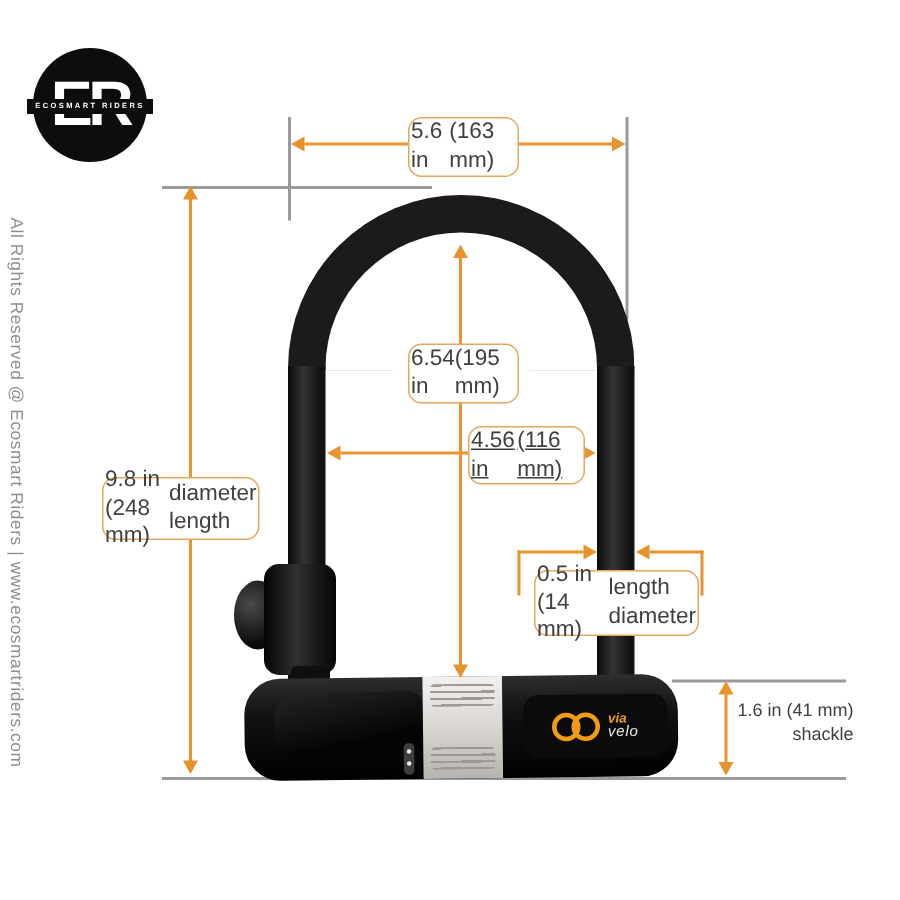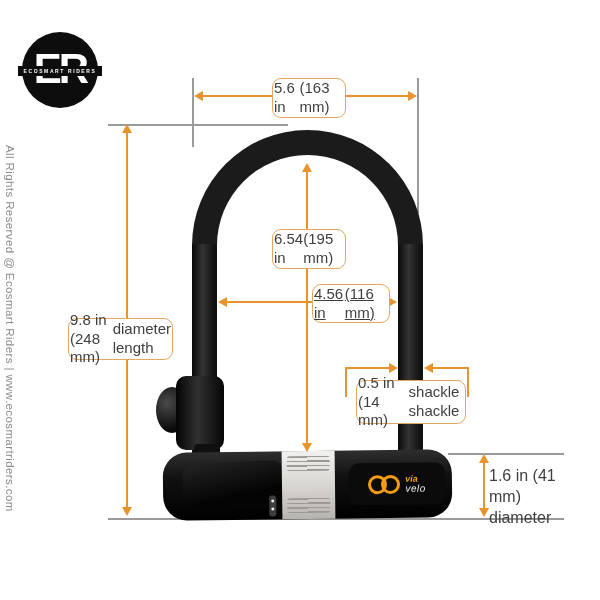--- a/index.html
+++ b/index.html
@@ -26,21 +26,21 @@
   .ext{position:absolute;background:var(--ext);}
   .dline{position:absolute;background:var(--accent);z-index:4;}
   .ah{position:absolute;width:0;height:0;z-index:4;}
   .ah.up{border-left:5px solid transparent;border-right:5px solid transparent;border-bottom:9px solid var(--accent);}
   .ah.down{border-left:5px solid transparent;border-right:5px solid transparent;border-top:9px solid var(--accent);}
   .ah.west{border-top:5px solid transparent;border-bottom:5px solid transparent;border-right:9px solid var(--accent);}
   .ah.east{border-top:5px solid transparent;border-bottom:5px solid transparent;border-left:9px solid var(--accent);}
   .dimbox{position:absolute;background:#fff;border:1.5px solid var(--boxborder);border-radius:9px;
           display:flex;flex-direction:row;align-items:center;justify-content:center;
           font-size:15px;line-height:1.25;color:var(--dimtext);text-align:left;z-index:6;padding:1px;}
-  .dimtext{position:absolute;font-size:16px;line-height:1.3;color:var(--dimtext);text-align:left;z-index:6;}
+  .dimtext{position:absolute;font-size:12px;line-height:1.3;color:var(--dimtext);text-align:right;z-index:6;}
   
   .arch{position:absolute;left:192px;top:130px;width:231px;height:117px;box-sizing:border-box;
         border:25px solid var(--black);border-bottom:none;border-radius:117px 117px 0 0;z-index:2;}
   .leg{position:absolute;top:244px;width:25px;height:212px;z-index:2;
        background:linear-gradient(90deg,#0A0A0A 0%,#343434 42%,#121212 88%);}
   .knob{position:absolute;left:156px;top:387px;width:32px;height:46px;border-radius:50%;z-index:2;
         background:radial-gradient(circle at 35% 35%,#4A4A4A,#0B0B0B 72%);}
   .bblock{position:absolute;left:176px;top:376px;width:48px;height:74px;border-radius:10px;z-index:3;
           background:linear-gradient(90deg,#040404,#303030 45%,#060606);}
   .bcollar{position:absolute;left:194px;top:444px;width:26px;height:14px;border-radius:4px;
@@ -148,24 +148,24 @@
   </div>
 
   <div class="dline" style="left:345px;top:367px;width:44px;height:2px;"></div>
   <div class="ah east" style="left:389px;top:363px;"></div>
   <div class="ah west" style="left:424px;top:363px;"></div>
   <div class="dline" style="left:433px;top:367px;width:36px;height:2px;"></div>
   <div class="dline" style="left:345px;top:367px;width:2px;height:30px;"></div>
   <div class="dline" style="left:467px;top:367px;width:2px;height:30px;"></div>
   <div class="dimbox" style="left:356px;top:380px;width:106px;height:40px;">
     <span>0.5 in (14 mm)</span>
-    <span>shackle shackle</span>
+    <span>length diameter</span>
   </div>
 
   <div class="ah up" style="left:479px;top:454px;"></div>
   <div class="dline" style="left:483px;top:462px;width:2px;height:46px;"></div>
   <div class="ah down" style="left:479px;top:508px;"></div>
   <div class="dimtext" style="left:489px;top:466px;width:80px;">
     <div>1.6 in (41 mm)</div>
-    <div>diameter</div>
+    <div>shackle</div>
   </div>
 
 </div>
 
 </body></html>

